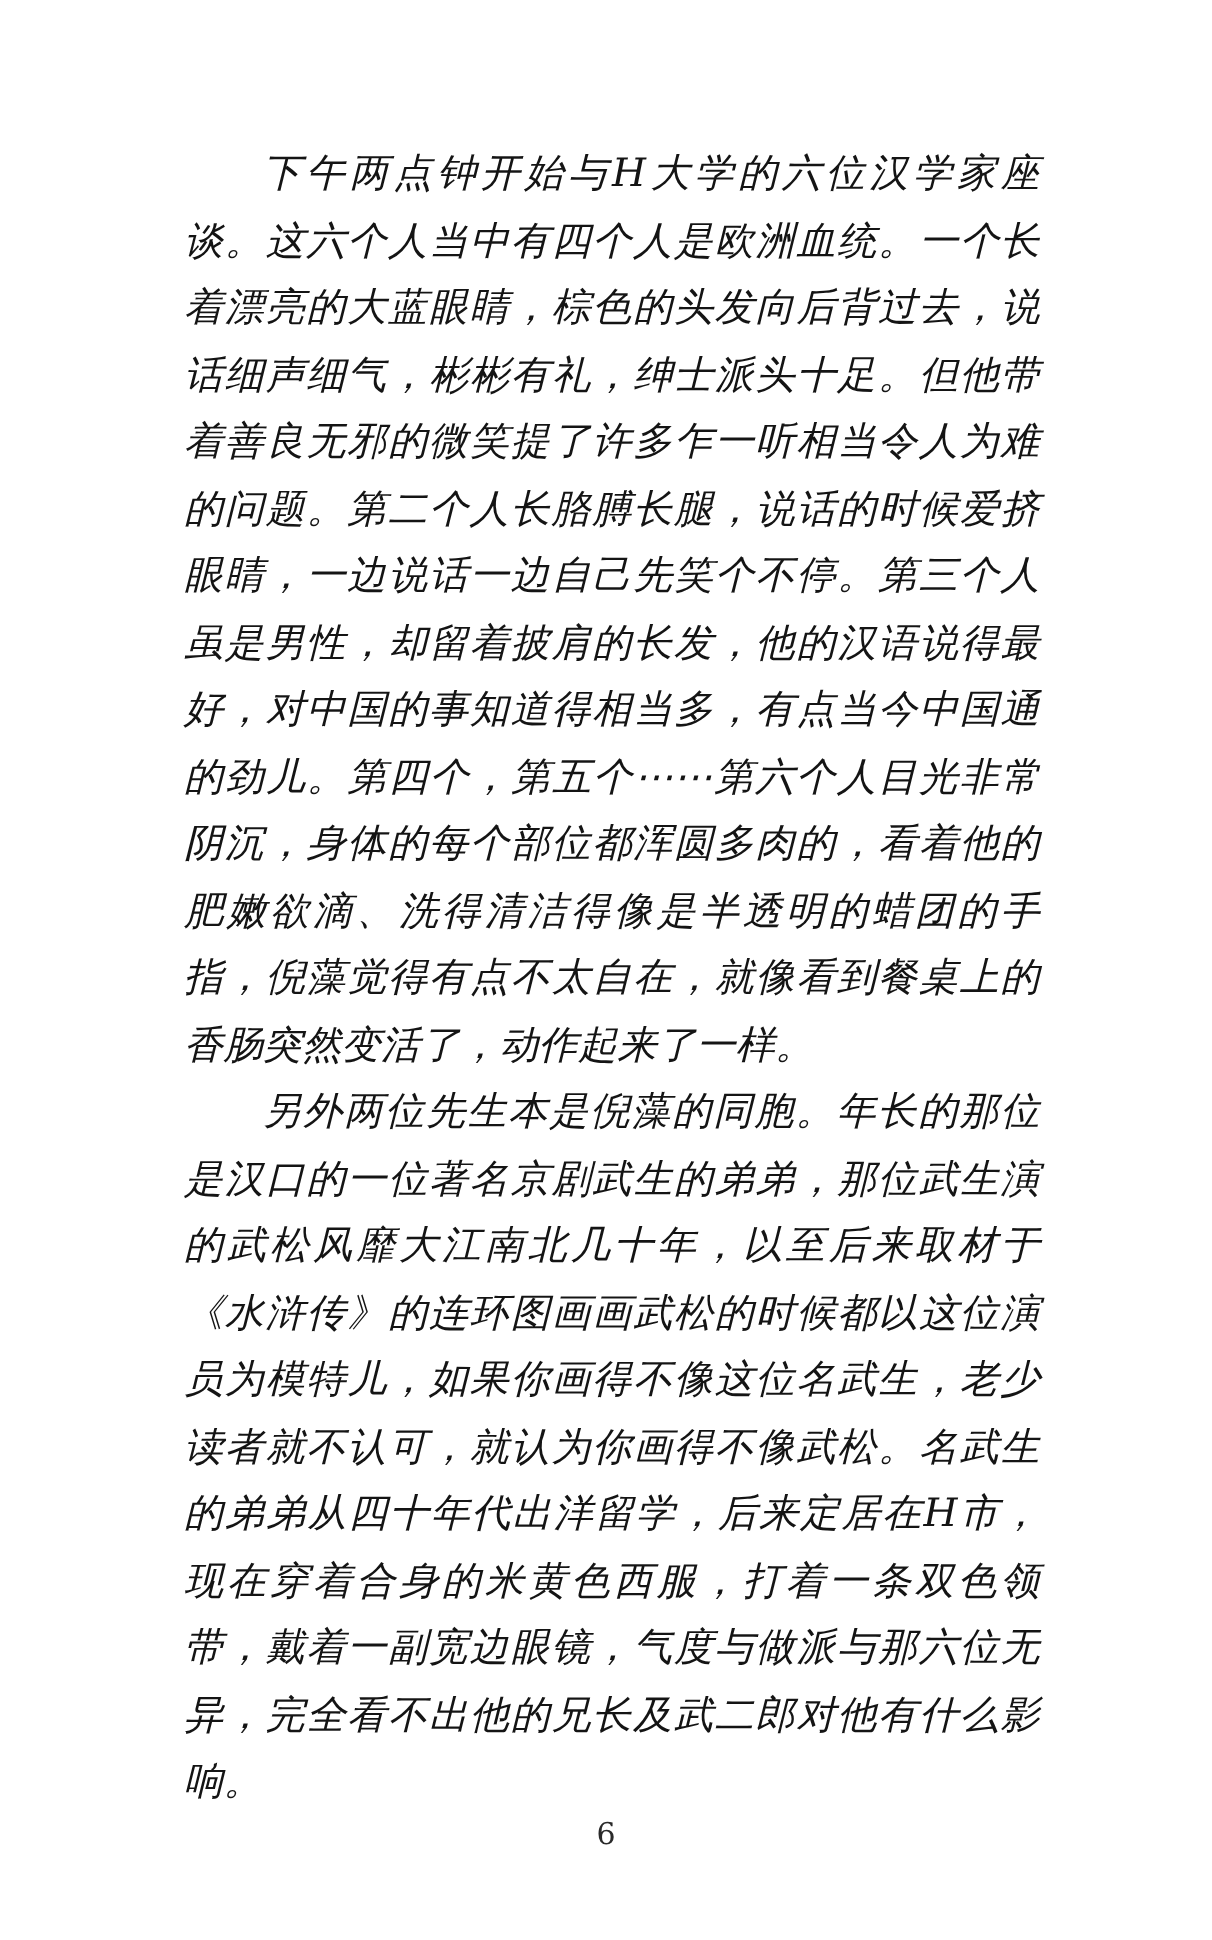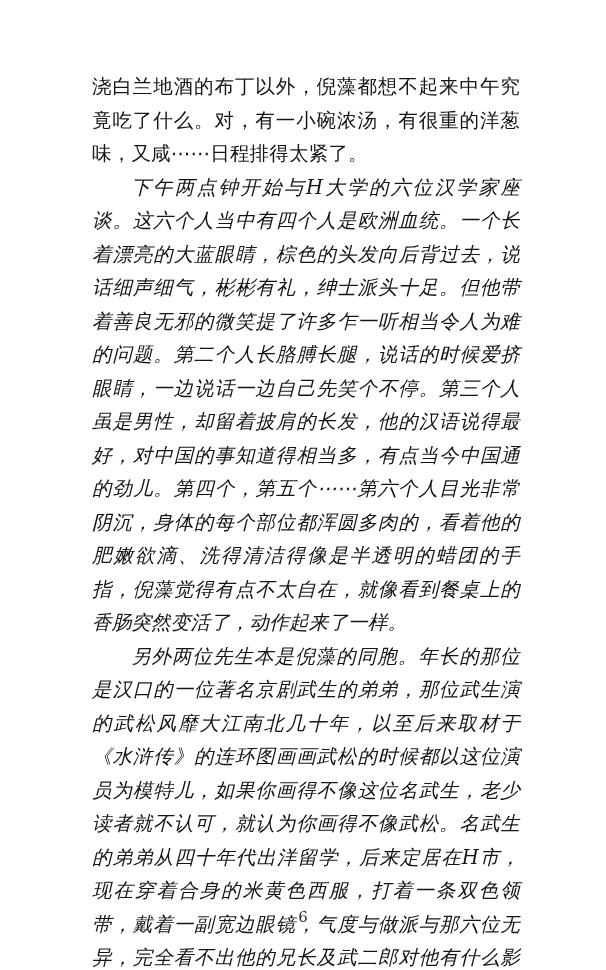--- a/index.html
+++ b/index.html
@@ -53,20 +53,19 @@
     color: #2a2a2a;
     font-family: "DejaVu Serif", "Liberation Serif", serif;
   }
 </style>
 </head>
 <body>
 
 <div class="page">
 
   <div class="text-column">
-    <p class="para">浇白兰地酒的布丁以外，倪藻都想不起来中午究竟吃了什么。对，有一小碗浓汤，有很重的洋葱味，又咸⋯⋯日程排得太紧了。</p>
     <p class="para indent">下午两点钟开始与H大学的六位汉学家座谈。这六个人当中有四个人是欧洲血统。一个长着漂亮的大蓝眼睛，棕色的头发向后背过去，说话细声细气，彬彬有礼，绅士派头十足。但他带着善良无邪的微笑提了许多乍一听相当令人为难的问题。第二个人长胳膊长腿，说话的时候爱挤眼睛，一边说话一边自己先笑个不停。第三个人虽是男性，却留着披肩的长发，他的汉语说得最好，对中国的事知道得相当多，有点当今中国通的劲儿。第四个，第五个⋯⋯第六个人目光非常阴沉，身体的每个部位都浑圆多肉的，看着他的肥嫩欲滴、洗得清洁得像是半透明的蜡团的手指，倪藻觉得有点不太自在，就像看到餐桌上的香肠突然变活了，动作起来了一样。</p>
     <p class="para indent">另外两位先生本是倪藻的同胞。年长的那位是汉口的一位著名京剧武生的弟弟，那位武生演的武松风靡大江南北几十年，以至后来取材于《水浒传》的连环图画画武松的时候都以这位演员为模特儿，如果你画得不像这位名武生，老少读者就不认可，就认为你画得不像武松。名武生的弟弟从四十年代出洋留学，后来定居在H市，现在穿着合身的米黄色西服，打着一条双色领带，戴着一副宽边眼镜，气度与做派与那六位无异，完全看不出他的兄长及武二郎对他有什么影响。</p>
   </div>
 
   <div class="page-number">6</div>
 
 </div>
 
 </body></html>

